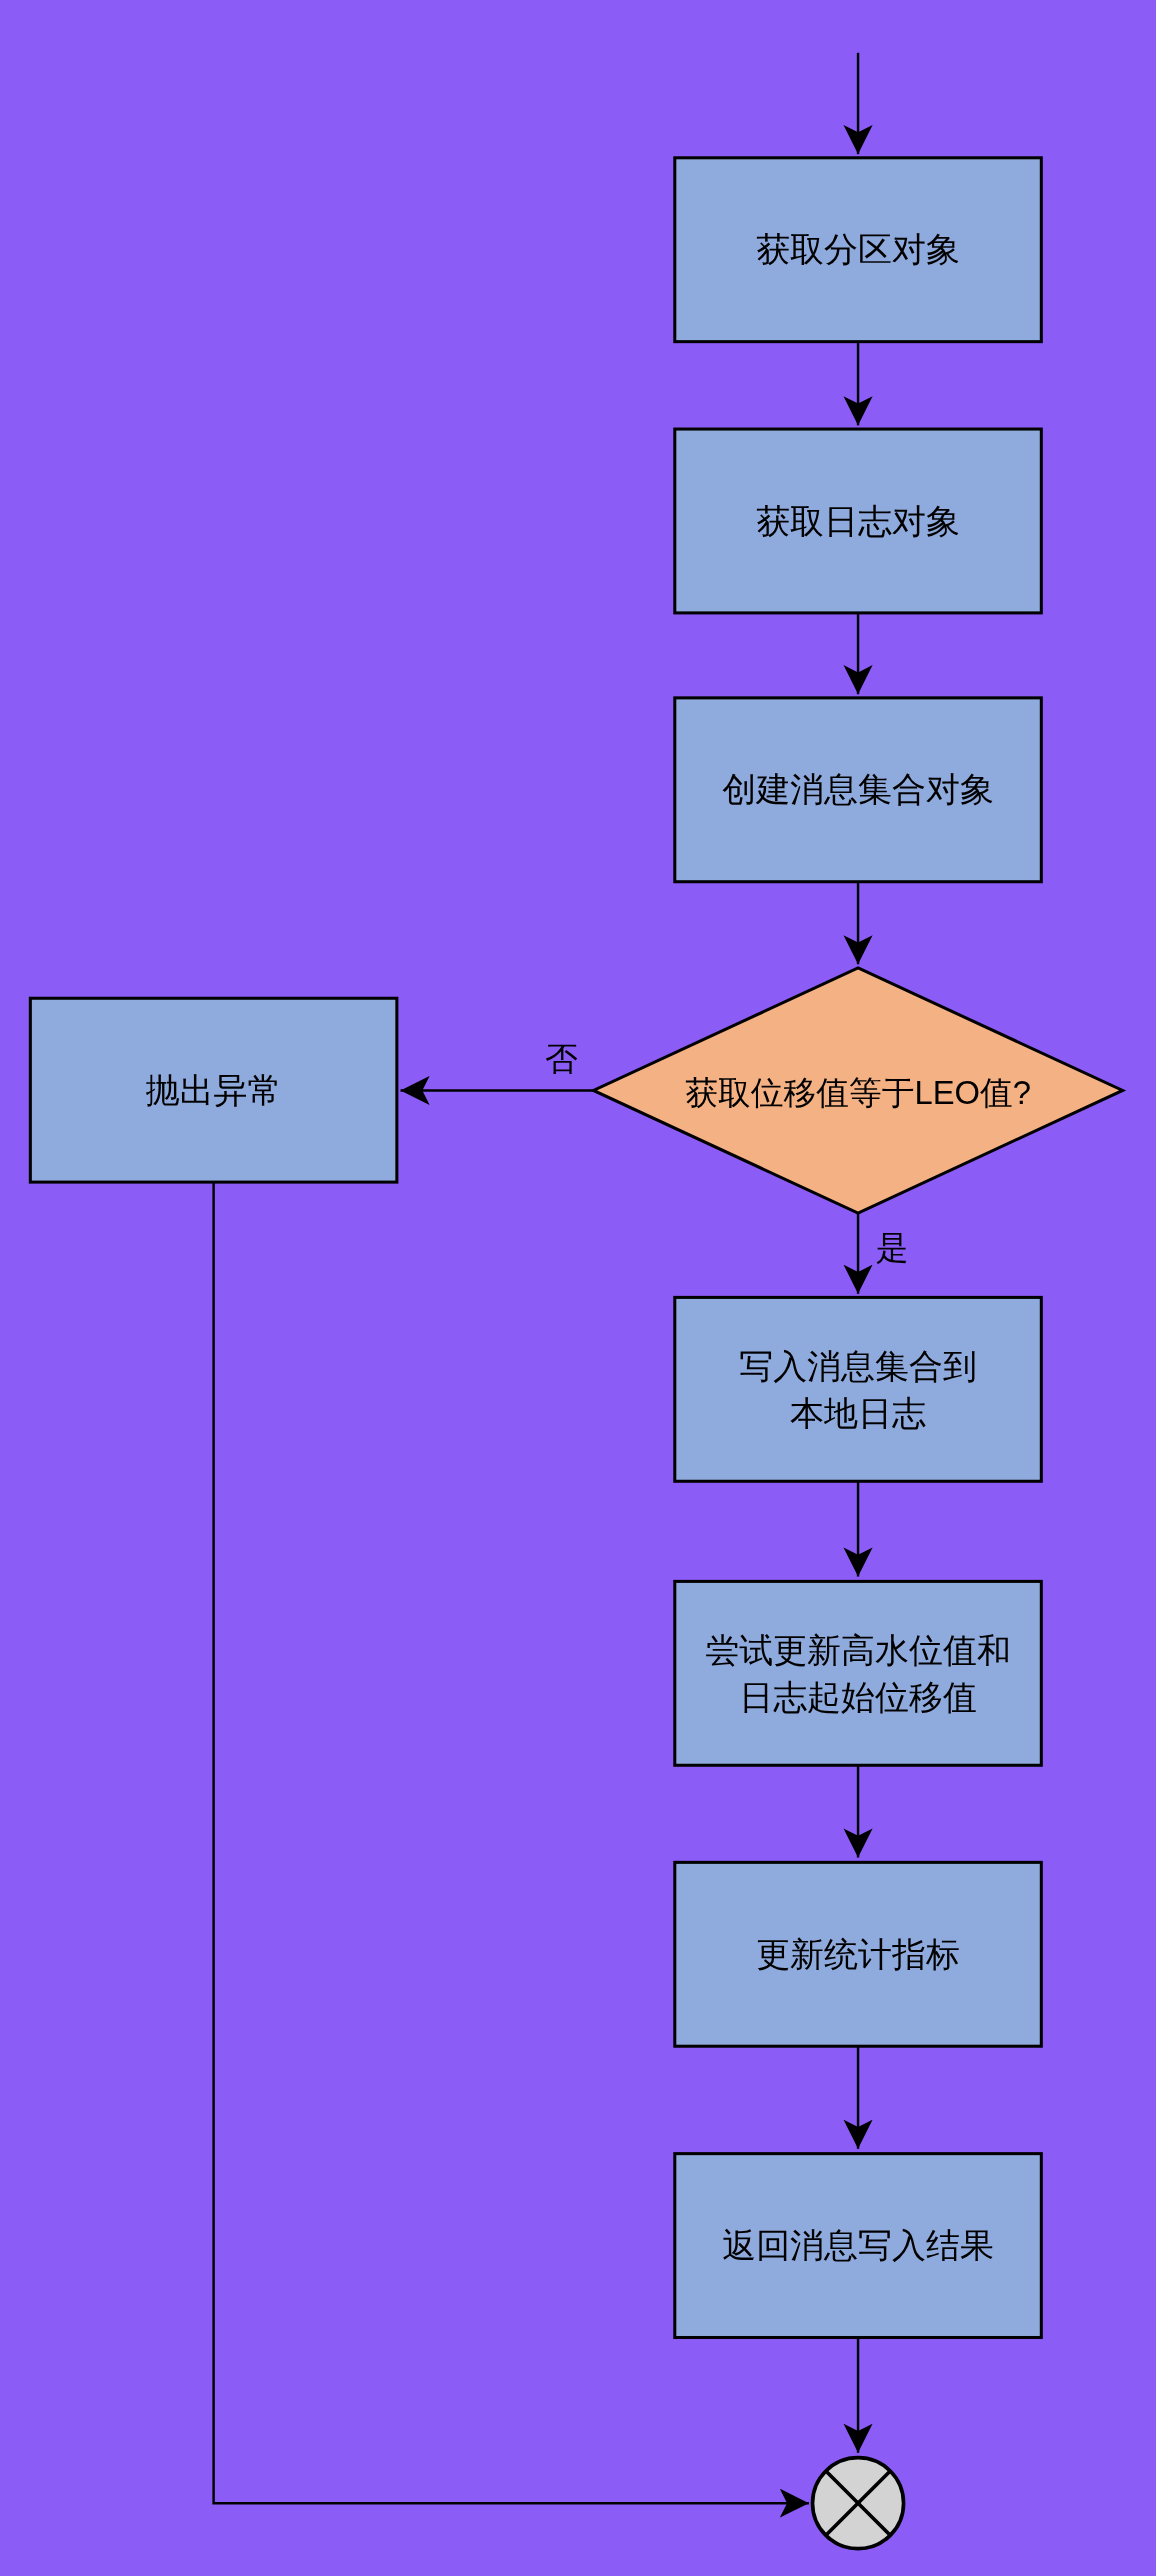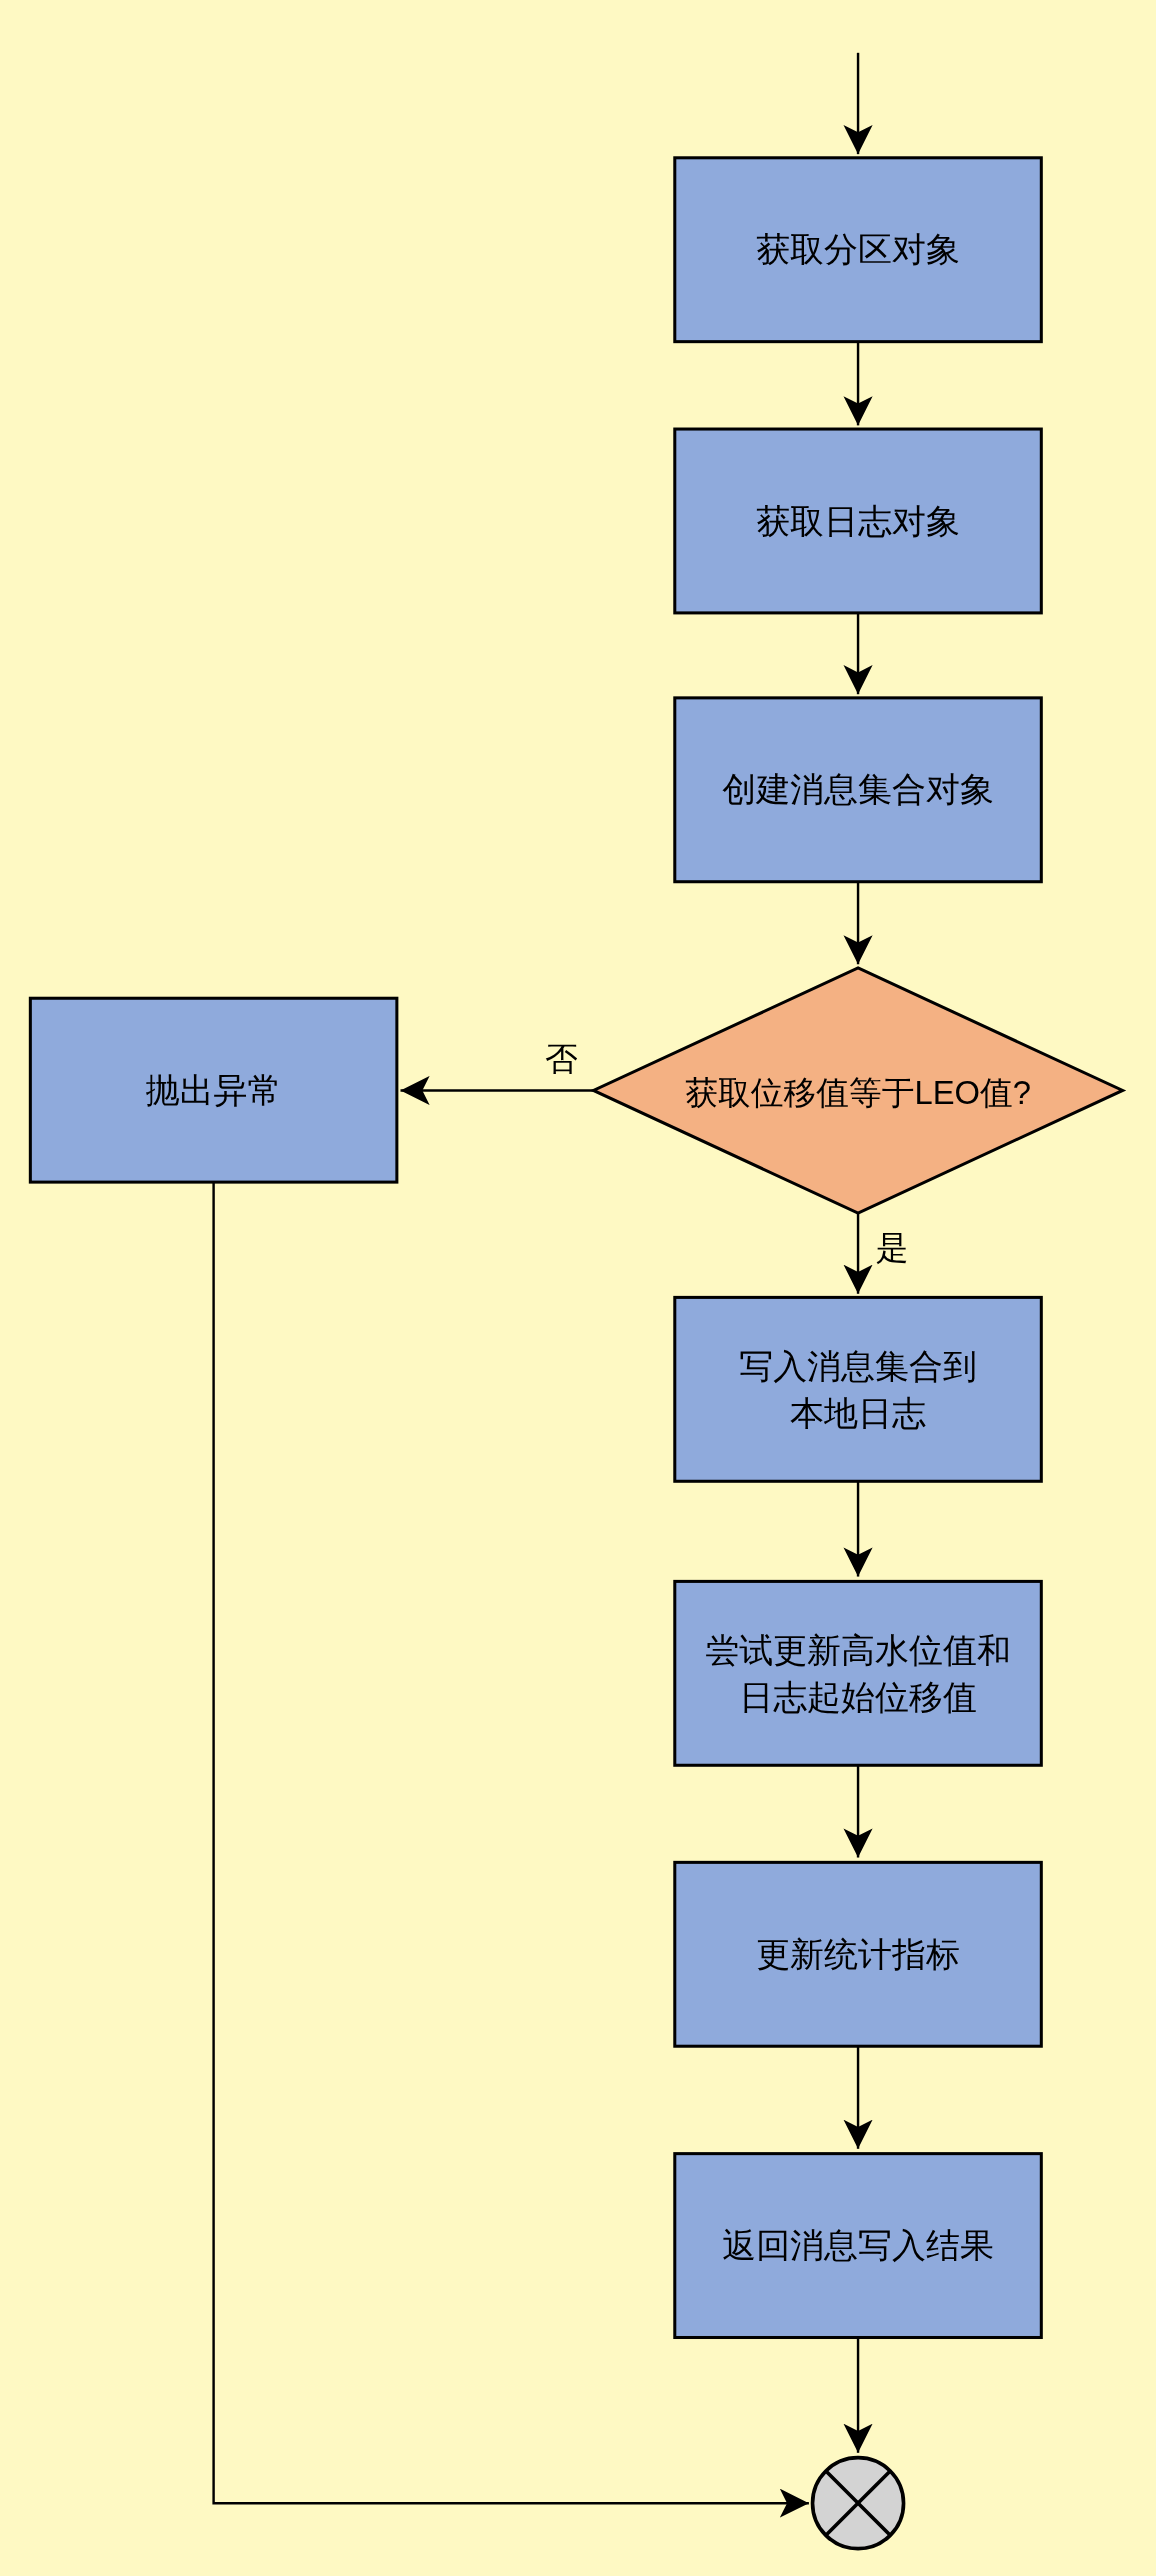--- a/index.html
+++ b/index.html
@@ -1,16 +1,16 @@
 <!DOCTYPE html>
 <html style="font-size:9.7px"><head>
 <meta charset="utf-8">
 <style>
   html, body { margin: 0; padding: 0; background: #ffffff; }
-  .page { width: 1156px; height: 2576px; background: #fef9c3; }
+  .page { width: 1156px; height: 2576px; background: #8b5cf6; }
   svg { display: block; }
   .shape   { stroke: #000000; stroke-width: 5; }
   .terminal{ stroke: #000000; stroke-width: 6; }
   .cross   { stroke: #000000; stroke-width: 6; fill: none; }
   .edge    { stroke: #000000; stroke-width: 4; fill: none; stroke-linejoin: miter; }
   .node-label, .edge-label {
     font-family: "Liberation Sans", "DejaVu Sans", sans-serif;
     fill: #000000;
     text-anchor: middle;
     dominant-baseline: central;

